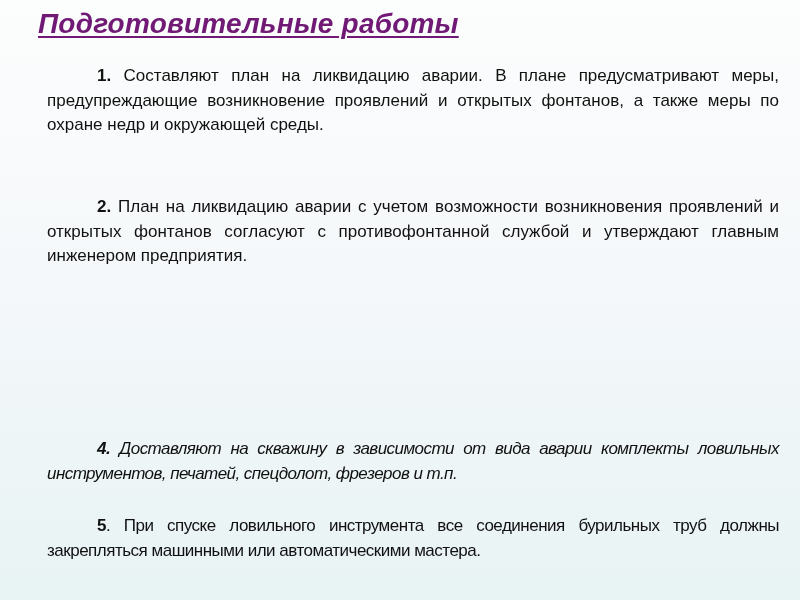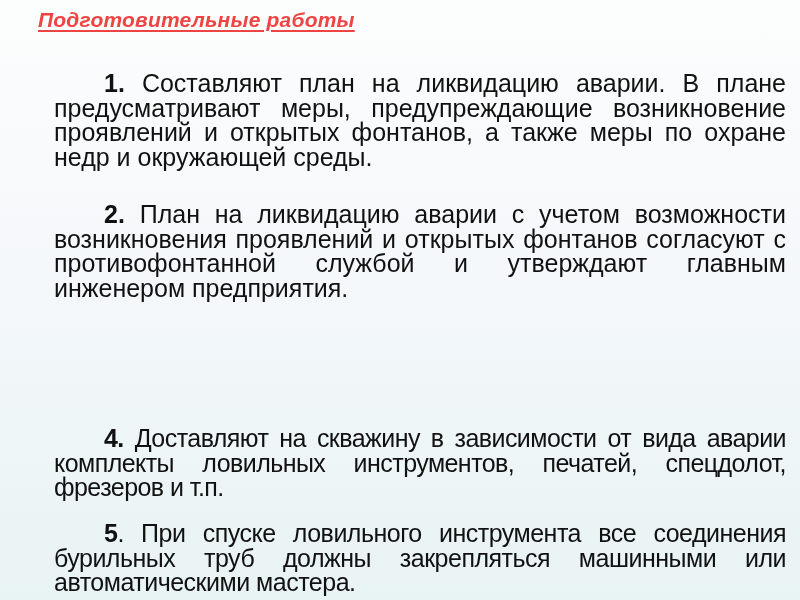--- a/index.html
+++ b/index.html
@@ -17,46 +17,46 @@
     }
     .slide {
       position: absolute;
       left: 0; top: 0;
       width: 800px; height: 600px;
     }
     .title {
       position: absolute;
       left: 38px;
       top: 8px;
-      font-size: 21px;
+      font-size: 28px;
       font-weight: bold;
       font-style: italic;
       text-decoration: underline;
       text-decoration-thickness: 2px;
       text-underline-offset: 3px;
-      color: #ef4444;
+      color: #701a75;
       margin: 0;
       letter-spacing: 0.2px;
     }
     .para {
       position: absolute;
       left: 38px;
       width: 732px;
-      font-size: 25px;
+      font-size: 17px;
       line-height: 24.5px;
       text-align: justify;
       text-align-last: left;
-      margin: 16px;
+      margin: 9px;
       text-indent: 50px;
     }
     .para .num { font-weight: bold; }
     .p1 { top: 55px; }
     .p2 { top: 186px; }
     .p3 { top: 318px; letter-spacing: -0.55px; }
-    .p4 { top: 410px; letter-spacing: -0.55px; }
+    .p4 { top: 428px; letter-spacing: -0.55px; font-style: italic; }
     .p5 { top: 505px; letter-spacing: -0.5px; }
   </style>
 </head>
 <body>
 
 <div class="slide">
   <h1 class="title">Подготовительные работы</h1>
 
   <p class="para p1">
     <span class="num">1.</span><span> Составляют план на ликвидацию аварии. В плане предусматривают меры, предупреждающие возникновение проявлений и открытых фонтанов, а также меры по охране недр и окружающей среды.</span>

